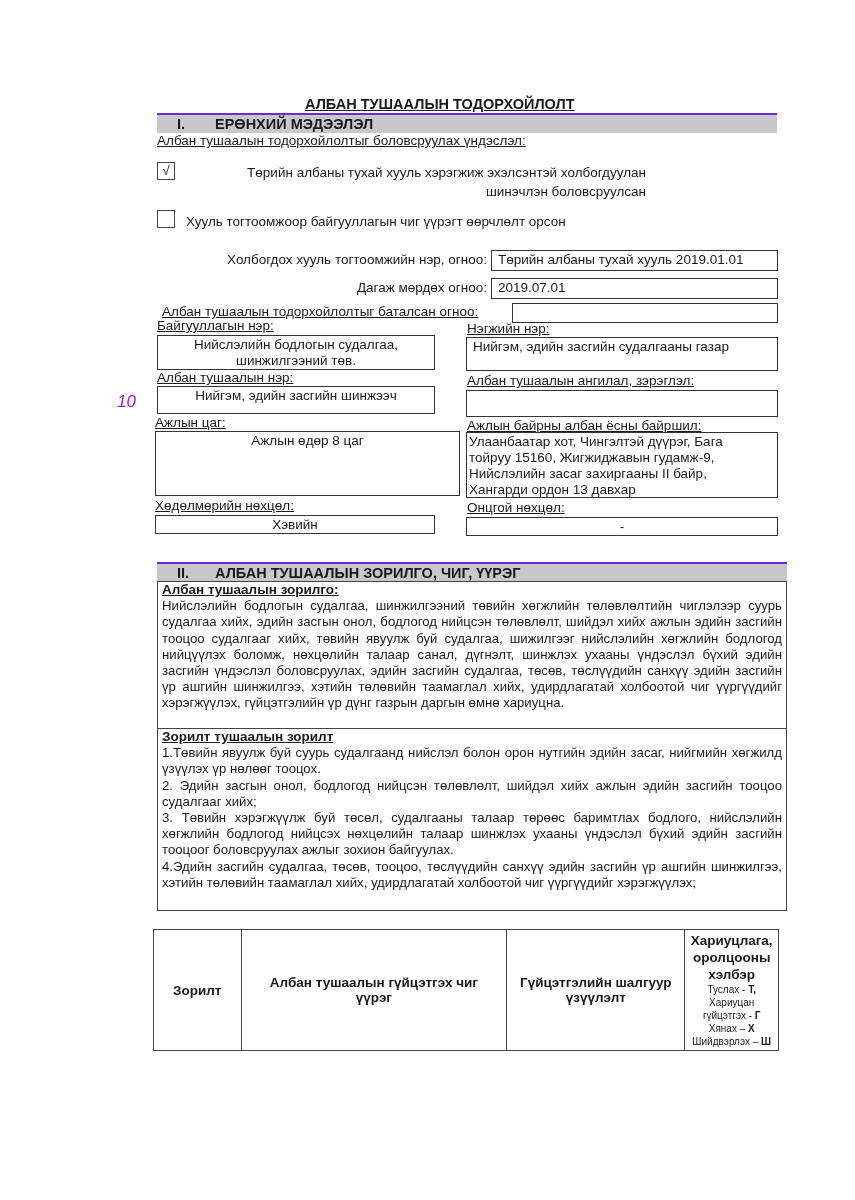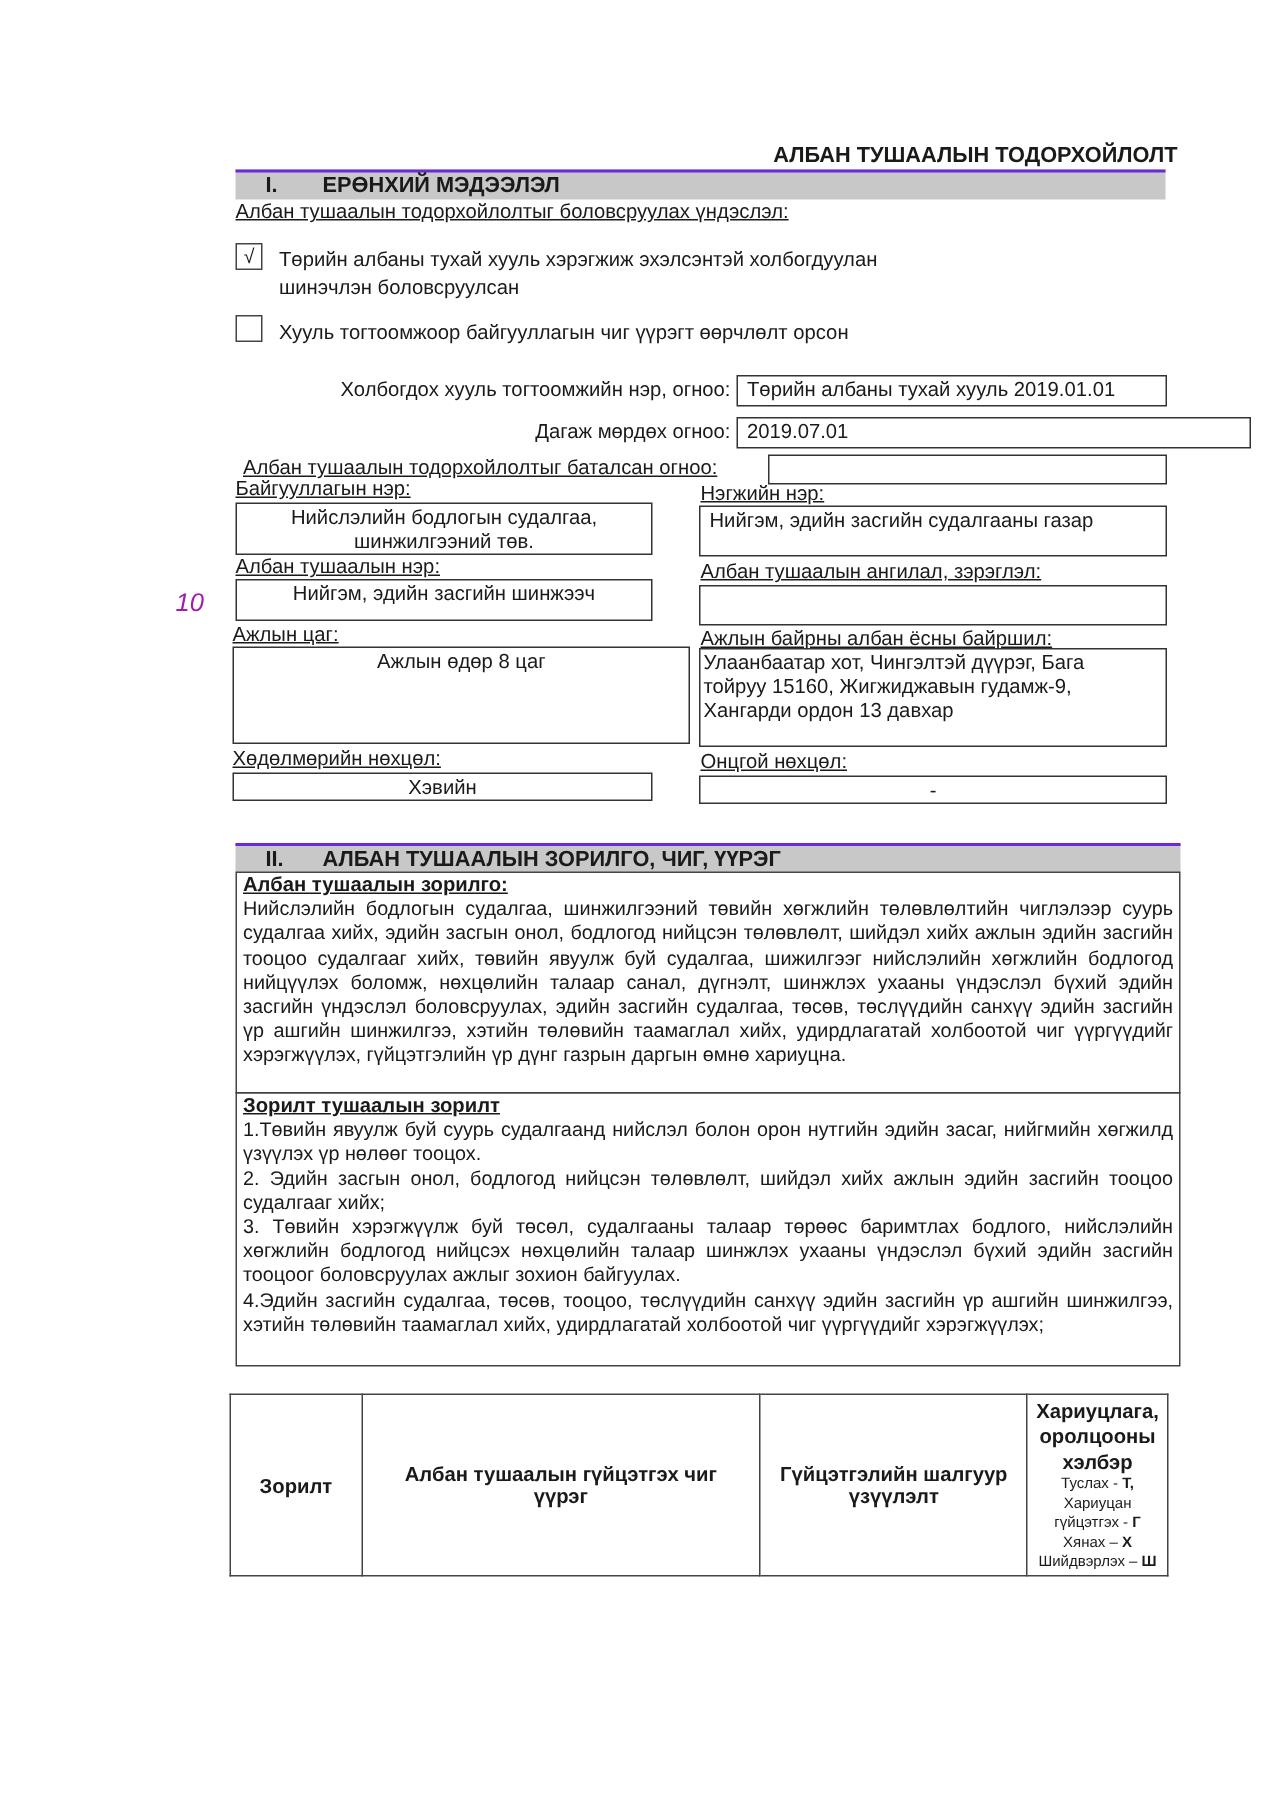--- a/index.html
+++ b/index.html
@@ -1,21 +1,21 @@
 <!DOCTYPE html>
 <html><head>
 <meta charset="utf-8">
 <style>
   html, body { margin: 0; padding: 0; }
   body {
     width: 855px; height: 1200px; background: #ffffff; position: relative;
     font-family: "Liberation Sans", sans-serif; color: #1a1a1a; overflow: hidden;
   }
   .abs { position: absolute; }
-  .title { left: 155px; width: 630px; top: 96px; text-align: right; font-weight: bold; font-size: 14.5px; padding-left: 150px; box-sizing: border-box; }
+  .title { left: 155px; width: 630px; top: 96px; text-align: left; font-weight: bold; font-size: 14.5px; padding-left: 150px; box-sizing: border-box; text-decoration: underline; }
   .sec-bar { left: 157px; width: 620px; background: #c8c8c8; border-top: 2px solid #6d28d9; font-weight: bold; font-size: 14.5px; height: 18px; line-height: 18px; }
   .sec-bar .num { display: inline-block; width: 34px; padding-left: 20px; }
   .ul { text-decoration: underline; font-size: 13.5px; }
   .chk { width: 18px; height: 18px; border: 1px solid #444; box-sizing: border-box; text-align: center; font-size: 13px; line-height: 16px; }
   .chk-label { font-size: 13.5px; line-height: 19px; }
   .lbl { font-size: 13.5px; text-align: right; }
   .box { border: 1px solid #333; box-sizing: border-box; font-size: 13.5px; line-height: 16px; padding: 1px 6px; }
   .center { text-align: center; }
   .sec2-box { left: 157px; width: 630px; border: 1px solid #444; box-sizing: border-box; font-size: 13.2px; line-height: 16.2px; padding: 0 4px; text-align: justify; }
   .sec2-box .head { font-weight: bold; text-decoration: underline; font-size: 13.5px; }
@@ -33,35 +33,35 @@
 <div class="abs sec-bar" style="top:113px;">
   <span class="num">I.</span>
   <span>ЕРӨНХИЙ МЭДЭЭЛЭЛ</span>
 </div>
 
 <div class="abs ul" style="left:157px; top:133px;">Албан тушаалын тодорхойлолтыг боловсруулах үндэслэл:</div>
 
 <div class="abs chk" style="left:157px; top:162px;">
   <span>√</span>
 </div>
-<div class="abs chk-label" style="left:186px; top:163px; width:460px;">
+<div class="abs chk-label" style="left:186px; top:163px; width:460px;text-align:right;">
   <div>Төрийн албаны тухай хууль хэрэгжиж эхэлсэнтэй холбогдуулан</div>
   <div>шинэчлэн боловсруулсан</div>
 </div>
 
 <div class="abs chk" style="left:157px; top:210px;">
   <span></span>
 </div>
 <div class="abs chk-label" style="left:186px; top:212px;">Хууль тогтоомжоор байгууллагын чиг үүрэгт өөрчлөлт орсон</div>
 
 <div class="abs lbl" style="left:157px; width:330px; top:252px;">Холбогдох хууль тогтоомжийн нэр, огноо:</div>
 <div class="abs box" style="left:491px; top:250px; width:287px; height:21px;">Төрийн албаны тухай хууль 2019.01.01</div>
 
 <div class="abs lbl" style="left:157px; width:330px; top:280px;">Дагаж мөрдөх огноо:</div>
-<div class="abs box" style="left:491px; top:278px; width:343px; height:21px;">2019.07.01</div>
+<div class="abs box" style="left:491px; top:278px; width:287px; height:21px;">2019.07.01</div>
 
 <div class="abs ul" style="left:162px; top:304px;">Албан тушаалын тодорхойлолтыг баталсан огноо:</div>
 <div class="abs box" style="left:512px; top:303px; width:266px; height:20px;"></div>
 
 <div class="abs ul" style="left:157px; top:318px;">Байгууллагын нэр:</div>
 <div class="abs box center" style="left:157px; top:335px; width:278px; height:35px;">
   <div>Нийслэлийн бодлогын судалгаа,</div>
   <div>шинжилгээний төв.</div>
 </div>
 
@@ -75,20 +75,21 @@
 <div class="abs ul" style="left:467px; top:373px;">Албан тушаалын ангилал, зэрэглэл:</div>
 <div class="abs box" style="left:466px; top:390px; width:312px; height:27px;"></div>
 
 <div class="abs ul" style="left:155px; top:415px;">Ажлын цаг:</div>
 <div class="abs box center" style="left:155px; top:431px; width:305px; height:65px;">Ажлын өдөр 8 цаг</div>
 
 <div class="abs ul" style="left:467px; top:418px;">Ажлын байрны албан ёсны байршил:</div>
 <div class="abs box" style="left:466px; top:432px; width:312px; height:66px; padding:1px 2px;">
   <div>Улаанбаатар хот, Чингэлтэй дүүрэг, Бага</div>
   <div>тойруу 15160, Жигжиджавын гудамж-9,</div>
+  <div>Нийслэлийн засаг захиргааны II байр,</div>
   <div>Хангарди ордон 13 давхар</div>
 </div>
 
 <div class="abs ul" style="left:155px; top:498px;">Хөдөлмөрийн нөхцөл:</div>
 <div class="abs box center" style="left:155px; top:515px; width:280px; height:19px;">Хэвийн</div>
 
 <div class="abs ul" style="left:467px; top:500px;">Онцгой нөхцөл:</div>
 <div class="abs box center" style="left:466px; top:517px; width:312px; height:19px;">-</div>
 
 <div class="abs sec-bar" style="top:562px; width:630px;">

